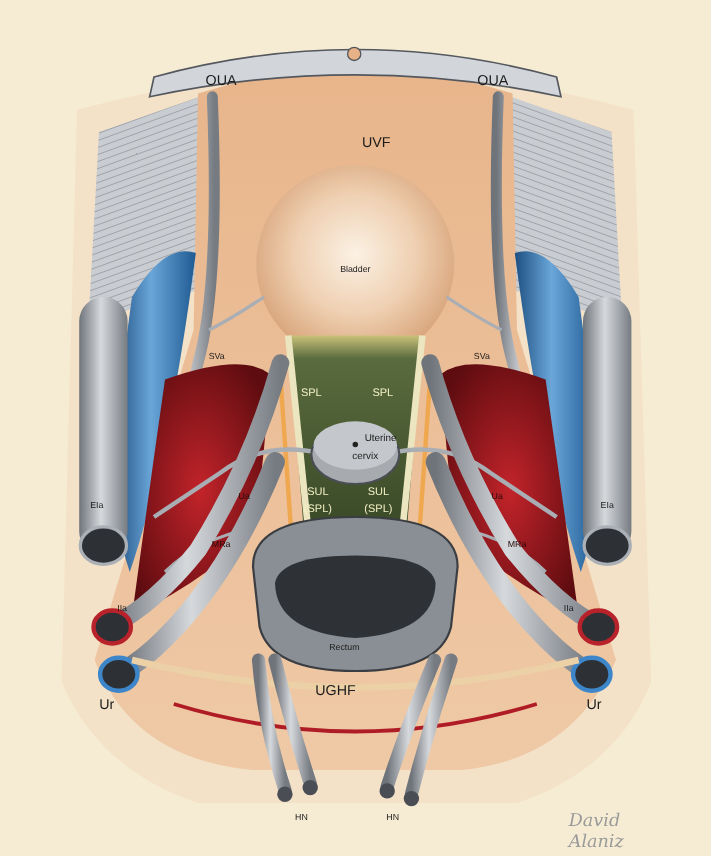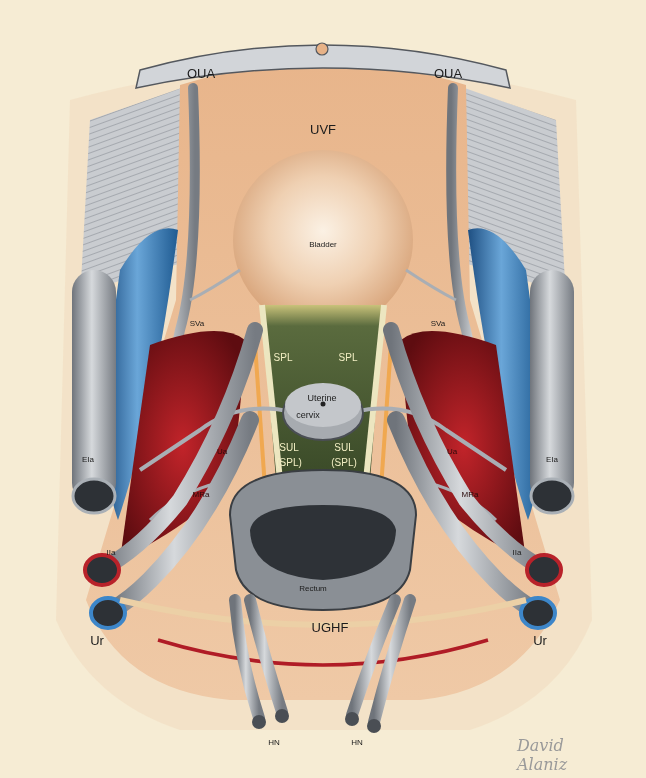--- a/index.html
+++ b/index.html
@@ -3,21 +3,21 @@
 <meta charset="utf-8">
 <style>
   html, body { margin:0; padding:0; }
   body { width:646px; height:778px; background:#f6ecd4; overflow:hidden; position:relative; font-family:"Liberation Sans", sans-serif; }
   #canvas { position:absolute; left:0; top:0; width:646px; height:778px; }
   .lbl { position:absolute; transform:translate(-50%,-50%); white-space:nowrap; color:#1c1c1c; line-height:1; }
   .lbl.big { font-size:13px; }
   .lbl.sm { font-size:8px; }
   .lbl.light { color:#f3efc4; font-size:10px; text-align:center; }
   .lbl.red { color:#2a0a0a; font-size:8px;padding-left:40px; }
-  .lbl.cervix { font-size:9px; }
+  .lbl.cervix { font-size:9px;margin-left:24px; }
   .sig { position:absolute; left:560px; top:755px; font-family:"DejaVu Serif", serif; font-style:italic; font-size:16px; color:#9a9a9a; transform:translate(-50%,-50%); }
 </style>
 </head>
 <body>
 
 <svg id="canvas" viewBox="0 0 646 778" xmlns="http://www.w3.org/2000/svg">
   <defs>
     <radialGradient id="bladderG" cx="50%" cy="45%" r="55%">
       <stop offset="0%" stop-color="#fbf1e4"></stop>
       <stop offset="55%" stop-color="#efd0b2"></stop>
@@ -120,21 +120,21 @@
   <path d="M395 600 Q370 660 352 715" fill="none" stroke="url(#grayV)" stroke-width="12" stroke-linecap="round"></path>
   <path d="M410 600 Q390 660 374 722" fill="none" stroke="url(#grayV)" stroke-width="12" stroke-linecap="round"></path>
   <circle cx="259" cy="722" r="7" fill="#4a4e54"></circle>
   <circle cx="282" cy="716" r="7" fill="#4a4e54"></circle>
   <circle cx="352" cy="719" r="7" fill="#4a4e54"></circle>
   <circle cx="374" cy="726" r="7" fill="#4a4e54"></circle>
 </svg>
 
 <div class="lbl big" style="left:201px;top:73px">OUA</div>
 <div class="lbl big" style="left:448px;top:73px">OUA</div>
-<div class="lbl big" style="left:323px;top:129px">UVF</div>
+<div class="lbl big" style="left:342px;top:129px">UVF</div>
 <div class="lbl sm" style="left:323px;top:245px">Bladder</div>
 <div class="lbl sm" style="left:197px;top:324px">SVa</div>
 <div class="lbl sm" style="left:438px;top:324px">SVa</div>
 <div class="lbl light" style="left:283px;top:358px">SPL</div>
 <div class="lbl light" style="left:348px;top:358px">SPL</div>
 <div class="lbl cervix" style="left:322px;top:398px">Uterine</div>
 <div class="lbl cervix" style="left:308px;top:415px">cervix</div>
 <div class="lbl light" style="left:289px;top:448px">SUL</div>
 <div class="lbl light" style="left:289px;top:463px">(SPL)</div>
 <div class="lbl light" style="left:344px;top:448px">SUL</div>
@@ -143,16 +143,16 @@
 <div class="lbl red" style="left:432px;top:452px">Ua</div>
 <div class="lbl sm" style="left:88px;top:460px">EIa</div>
 <div class="lbl sm" style="left:552px;top:460px">EIa</div>
 <div class="lbl red" style="left:181px;top:495px">MRa</div>
 <div class="lbl red" style="left:450px;top:495px">MRa</div>
 <div class="lbl sm" style="left:111px;top:553px">IIa</div>
 <div class="lbl sm" style="left:517px;top:553px">IIa</div>
 <div class="lbl big" style="left:97px;top:640px">Ur</div>
 <div class="lbl big" style="left:540px;top:640px">Ur</div>
 <div class="lbl sm" style="left:313px;top:589px">Rectum</div>
-<div class="lbl big" style="left:330px;top:627px">UGHF</div>
+<div class="lbl big" style="left:305px;top:627px">UGHF</div>
 <div class="lbl sm" style="left:274px;top:743px">HN</div>
 <div class="lbl sm" style="left:357px;top:743px">HN</div>
 <div class="sig">David Alaniz</div>
 
 </body></html>

